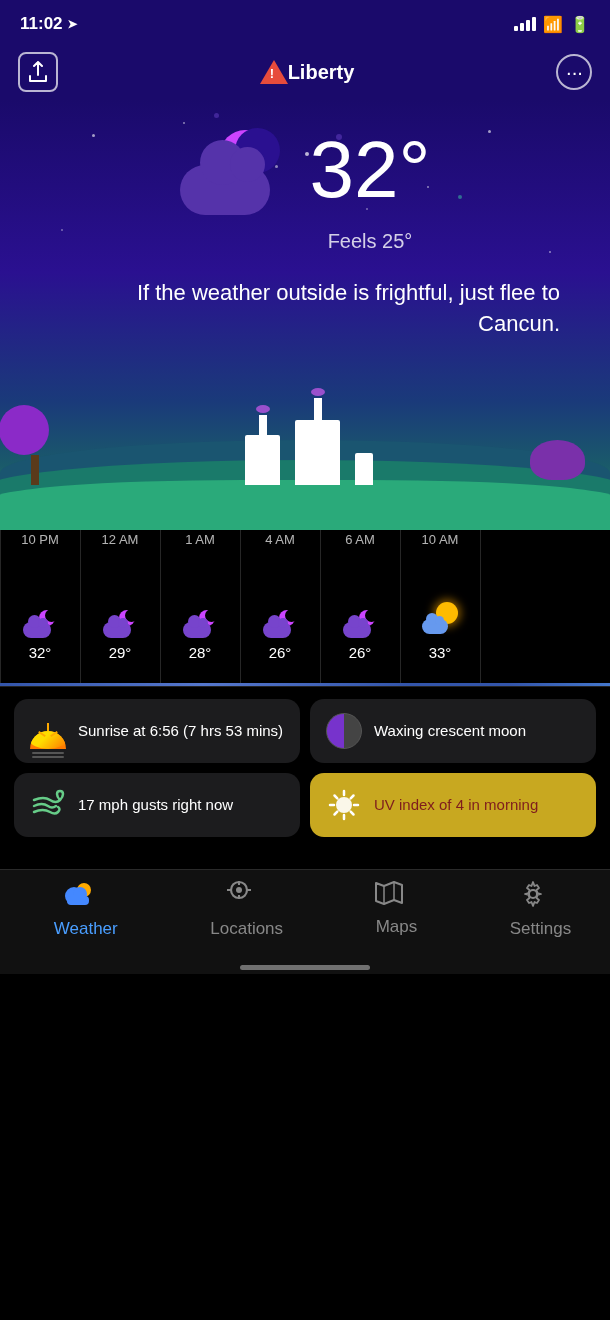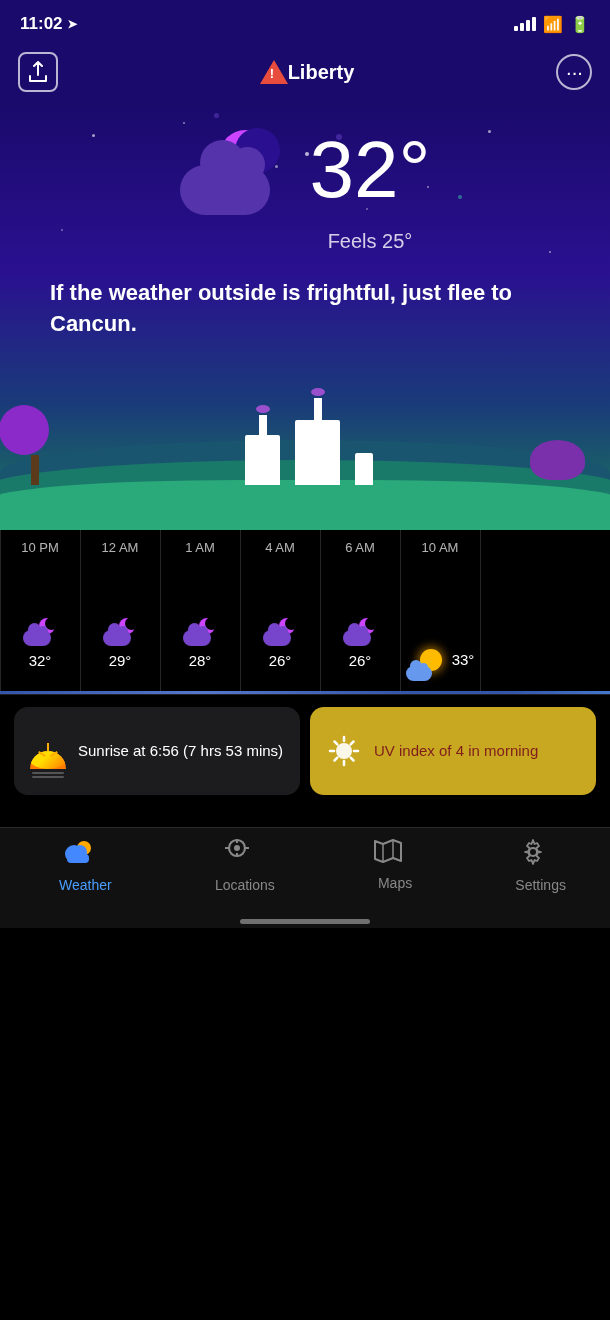--- a/index.html
+++ b/index.html
@@ -132,22 +132,22 @@
     }
     .feels-like {
       color: rgba(255,255,255,0.8);
       font-size: 20px;
       text-align: center;
       margin-top: 20px;
     }
     .weather-tagline {
       color: white;
       font-size: 22px;
-      font-weight: 700;
-      text-align: left;
+      font-weight: 400;
+      text-align: right;
       padding: 25px 30px;
       line-height: 1.4;
       position: relative;
       z-index: 2;
     }
     .landscape {
       position: absolute;
       bottom: 0; left: 0; right: 0;
       height: 120px;
     }
@@ -220,21 +220,21 @@
       border-bottom: 1px solid #222;
     }
     .hourly-scroll {
       display: flex;
       min-width: max-content;
     }
     .hour-col {
       display: flex;
       flex-direction: column;
       align-items: center;
-      padding: 10px 0 0;
+      padding: 2px 0 0;
       width: 80px;
       position: relative;
     }
     .hour-label {
       color: rgba(255,255,255,0.7);
       font-size: 13px;
       padding-bottom: 6px;
     }
     .hour-divider {
       position: absolute;
@@ -262,21 +262,21 @@
     .info-cards {
       background: #000;
       padding: 12px 14px;
       display: grid;
       grid-template-columns: 1fr 1fr;
       gap: 10px;
     }
     .info-card {
       background: #1c1c1e;
       border-radius: 14px;
-      padding: 26px 16px;
+      padding: 14px 16px;
       display: flex;
       align-items: center;
       gap: 12px;
     }
     .info-card.yellow {
       background: #c8a820;
     }
     .info-card-text {
       color: white;
       font-size: 15px;
@@ -302,21 +302,21 @@
       flex-direction: column;
       align-items: center;
       gap: 4px;
       cursor: pointer;
       padding: 0 10px;
     }
     .nav-icon {
       font-size: 26px;
     }
     .nav-label {
-      font-size: 14px;
+      font-size: 17px;
       color: #888;
       margin-left: 15px;
     }
     .nav-item.active .nav-label {
       color: #4a9eff;
     }
 
     .home-indicator {
       background: #111;
       display: flex;
@@ -629,21 +629,21 @@
           <span class="hour-temp">26°</span>
         </div>
       </div>
     </div>
 
 
     <div class="hour-col">
       <div class="hour-divider"></div>
       <span class="hour-label">10 AM</span>
       <div class="hour-chart-area">
-        <div style="display:flex;align-items:center;gap:10px;margin-top:5px;">
+        <div style="display:flex;flex-direction:column;align-items:center;gap:10px;margin-top:5px;">
           <div class="small-pcs">
             <div class="pcs-sun"></div>
             <div class="pcs-cloud"></div>
           </div>
           <span class="hour-temp">33°</span>
         </div>
       </div>
     </div>
 
     <div class="hour-col" style="width:20px;">
@@ -665,21 +665,39 @@
       <div style="position:absolute;bottom:18px;left:50%;transform:translateX(-50%);width:2px;height:8px;background:#ffaa00;"></div>
       <div style="position:absolute;bottom:14px;left:8px;width:8px;height:2px;background:#ffaa00;transform:rotate(35deg);"></div>
       <div style="position:absolute;bottom:14px;right:8px;width:8px;height:2px;background:#ffaa00;transform:rotate(-35deg);"></div>
 
       <div style="position:absolute;bottom:-5px;left:2px;right:2px;height:2px;background:#555;border-radius:1px;"></div>
       <div style="position:absolute;bottom:-9px;left:2px;right:2px;height:2px;background:#555;border-radius:1px;"></div>
     </div>
     <span class="info-card-text">Sunrise at 6:56 (7 hrs 53 mins)</span>
   </div>
 
-
+  <div class="info-card">
+    <div style="position:relative;width:36px;height:36px;flex-shrink:0;">
+      <div style="width:36px;height:36px;border-radius:50%;background:linear-gradient(90deg,#7733cc 50%,#444 50%);overflow:hidden;border:1px solid #555;">
+      </div>
+    </div>
+    <span class="info-card-text">Waxing crescent moon</span>
+  </div>
+
+  <div class="info-card">
+    <div style="position:relative;width:36px;height:36px;flex-shrink:0;display:flex;align-items:center;justify-content:center;">
+
+      <svg width="36" height="36" viewBox="0 0 36 36" fill="none">
+        <path d="M4 13 Q14 9 20 13 Q26 17 30 13 Q33 10 33 7 Q33 4 30 4 Q27 4 27 7 Q27 10 30 13" stroke="#66cc88" stroke-width="2.5" stroke-linecap="round" fill="none"></path>
+        <path d="M4 19 Q12 15 18 19 Q22 22 26 19" stroke="#66cc88" stroke-width="2.5" stroke-linecap="round" fill="none"></path>
+        <path d="M4 25 Q13 21 20 25 Q25 28 28 25 Q31 22 28 20" stroke="#66cc88" stroke-width="2.5" stroke-linecap="round" fill="none"></path>
+      </svg>
+    </div>
+    <span class="info-card-text">17 mph gusts right now</span>
+  </div>
 
   <div class="info-card yellow">
     <div style="position:relative;width:36px;height:36px;flex-shrink:0;display:flex;align-items:center;justify-content:center;">
       <svg width="36" height="36" viewBox="0 0 36 36" fill="none">
         <circle cx="18" cy="18" r="8" fill="white" opacity="0.9"></circle>
         <line x1="18" y1="4" x2="18" y2="8" stroke="white" stroke-width="2.5" stroke-linecap="round"></line>
         <line x1="18" y1="28" x2="18" y2="32" stroke="white" stroke-width="2.5" stroke-linecap="round"></line>
         <line x1="4" y1="18" x2="8" y2="18" stroke="white" stroke-width="2.5" stroke-linecap="round"></line>
         <line x1="28" y1="18" x2="32" y2="18" stroke="white" stroke-width="2.5" stroke-linecap="round"></line>
         <line x1="8.5" y1="8.5" x2="11.3" y2="11.3" stroke="white" stroke-width="2.5" stroke-linecap="round"></line>

